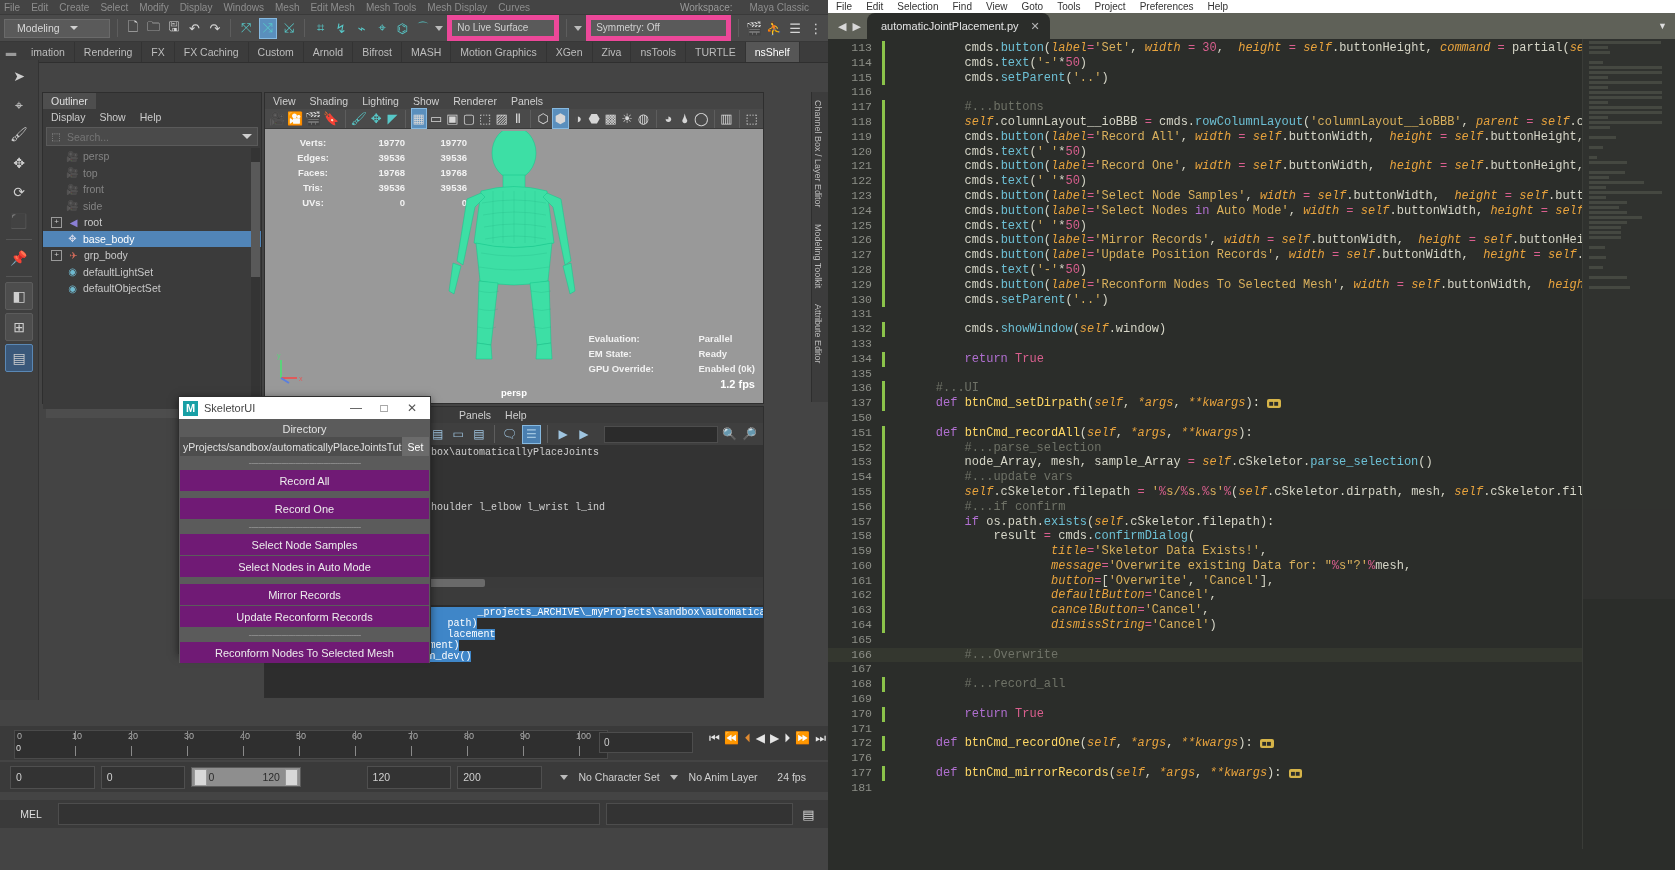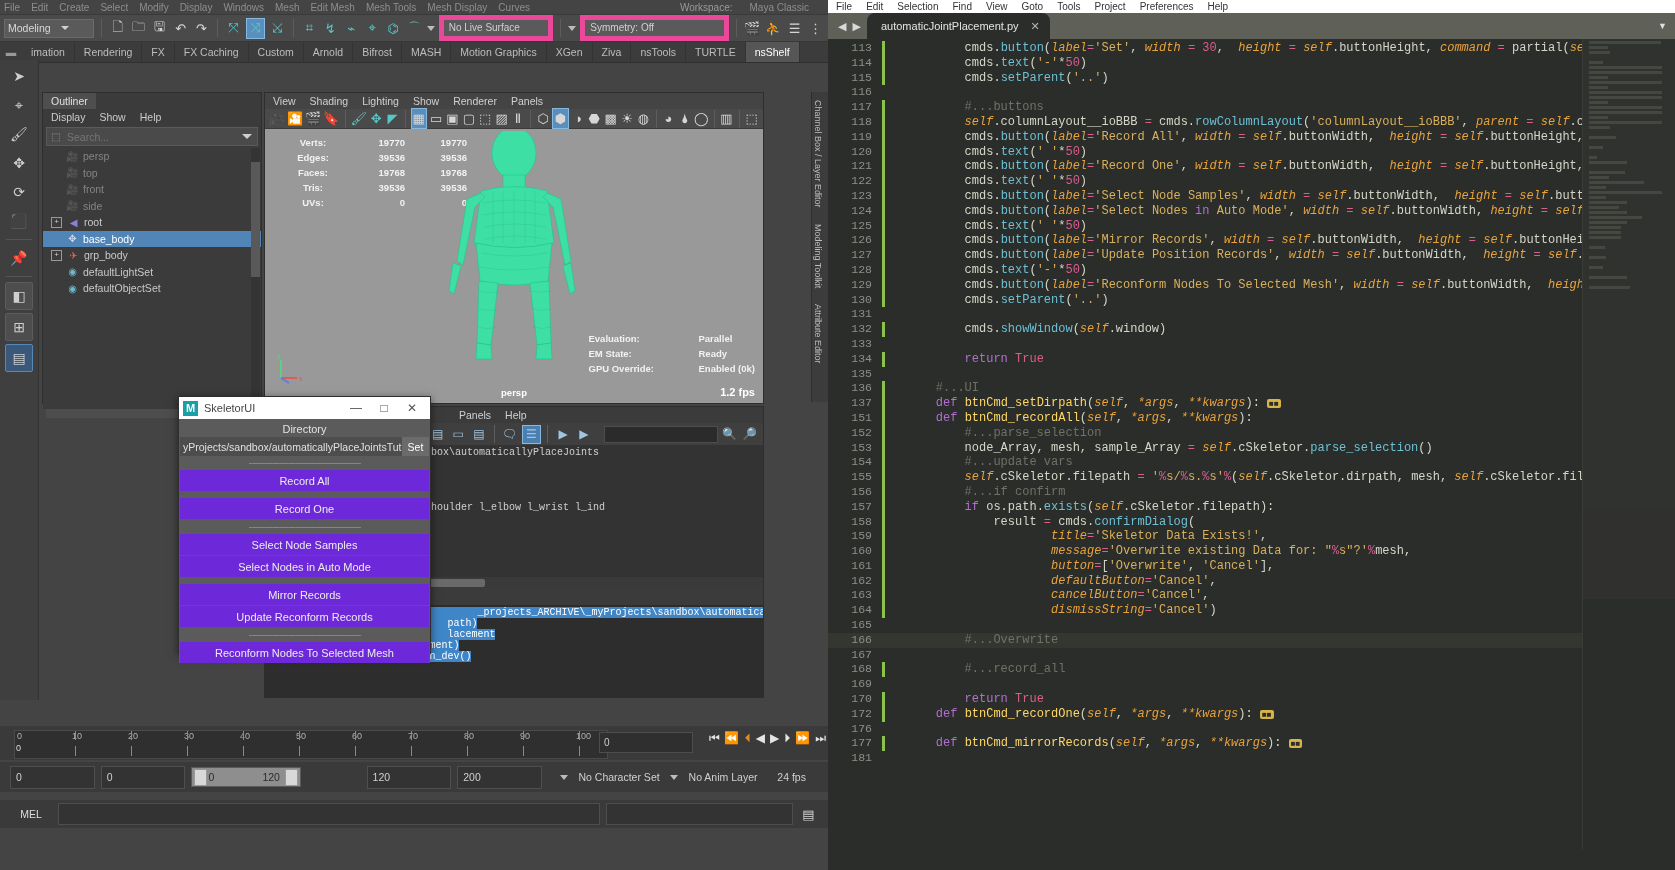--- a/index.html
+++ b/index.html
@@ -6,21 +6,21 @@
   body{width:1675px;height:870px;overflow:hidden;font-family:"Liberation Sans",sans-serif;font-size:11px;color:#cfcfcf;}
   #root{position:relative;width:1675px;height:870px;}
 
   
   .maya{position:absolute;left:0;top:0;width:828px;height:870px;background:#444;overflow:hidden;}
   .maya-menubar{height:14px;background:#444;border-bottom:1px solid #3a3a3a;display:flex;align-items:center;padding-left:4px;gap:11px;font-size:10px;color:#8e8e8e;}
   .maya-menubar span{white-space:nowrap;}
   .ws-label{margin-left:auto;margin-right:6px;color:#9a9a9a;}
 
   .maya-toolbar{height:26px;background:#4a4a4a;display:flex;align-items:center;padding:0 4px;gap:4px;border-bottom:1px solid #383838;}
-  .combo{background:#5a5a5a;border:1px solid #6a6a6a;height:17px;line-height:17px;color:#d8d8d8;font-size:10.5px;padding:0 3px;display:flex;align-items:center;}
+  .combo{background:#5a5a5a;border:1px solid #6a6a6a;height:17px;line-height:17px;color:#d8d8d8;font-size:10.5px;padding:0 12px;display:flex;align-items:center;}
   .combo .arrow{margin-left:10px;width:0;height:0;border-left:4px solid transparent;border-right:4px solid transparent;border-top:4px solid #d0d0d0;}
   .tsep{width:1px;height:18px;background:#5d5d5d;margin:0 3px;}
   .ticon{width:19px;height:19px;display:inline-flex;align-items:center;justify-content:center;color:#d6d6d6;font-size:13px;}
   .ticon.sel{background:#5a8fbd;border:1px solid #86b9e0;}
   .ticon.cy{color:#57c8c8;}
   .field{background:#5a5a5a;border:5px solid #ec4899;height:16px;line-height:16px;color:#d0d0d0;font-size:10px;padding:0 5px;}
 
   .shelfbar{height:20px;background:#3c3c3c;display:flex;align-items:stretch;font-size:10.5px;border-bottom:1px solid #2f2f2f;}
   .shelf-grip{width:22px;display:flex;align-items:center;justify-content:center;color:#999;}
   .shelf-tab{padding:0 9px;display:flex;align-items:center;color:#bdbdbd;border-right:1px solid #333;white-space:nowrap;}
@@ -62,21 +62,21 @@
   .hud table{border-collapse:collapse;}
   .hud td{padding:2px 0;font-size:9.5px;color:#f2f2f2;font-weight:bold;}
   .hud td.c1{width:80px;text-align:center;}
   .hud td.c2{width:52px;text-align:right;}
   .hud td.c3{width:62px;text-align:right;}
   .hud td.c4{width:58px;text-align:right;}
   .hud2{position:absolute;right:8px;bottom:26px;font-size:9.5px;color:#f2f2f2;font-weight:bold;}
   .hud2 table{border-collapse:collapse;}
   .hud2 td{padding:2px 0;font-size:9.5px;}
   .hud2 td.l{width:110px;}
-  .fps{position:absolute;right:8px;bottom:4px;font-size:11px;font-weight:bold;color:#fff;}
+  .fps{position:absolute;right:8px;bottom:12px;font-size:11px;font-weight:bold;color:#fff;}
   .persp{position:absolute;left:50%;bottom:4px;transform:translateX(-50%);font-size:9.5px;font-weight:bold;color:#fff;}
   .axisgizmo{position:absolute;left:10px;bottom:18px;width:34px;height:34px;}
 
   .body-svg{position:absolute;left:50%;top:2px;transform:translateX(-50%);}
 
   
   .vtabs{position:absolute;right:0;top:92px;width:16px;height:310px;background:#3c3c3c;border-left:1px solid #2e2e2e;}
   .vtab{writing-mode:vertical-rl;text-orientation:mixed;font-size:9px;color:#bdbdbd;padding:8px 1px;}
 
   
@@ -101,21 +101,21 @@
   .dlg-title{height:22px;background:#fff;display:flex;align-items:center;padding:0 4px;}
   .dlg-logo{width:15px;height:15px;background:#18a0a6;color:#fff;font-weight:bold;font-size:11px;display:flex;align-items:center;justify-content:center;margin-right:6px;}
   .dlg-name{flex:1;color:#444;font-size:11px;}
   .dlg-btn{width:28px;height:22px;display:flex;align-items:center;justify-content:center;color:#555;font-size:12px;}
   .dlg-body{padding:0;background:#5b5b5b;}
   .dlg-lab{text-align:center;font-size:11px;color:#e2e2e2;padding:4px 0 2px;}
   .dir-row{display:flex;height:19px;margin:0 1px;}
   .dir-in{flex:1;background:#4d4d4d;color:#e0e0e0;font-size:10.5px;display:flex;align-items:center;padding-left:3px;overflow:hidden;white-space:nowrap;}
   .dir-set{width:27px;background:#6b6b6b;color:#fff;font-size:10.5px;display:flex;align-items:center;justify-content:center;}
   .dashrow{text-align:center;color:#8d8d8d;font-size:10px;letter-spacing:-1px;height:14px;line-height:14px;overflow:hidden;}
-  .dbtn{background:#6d28d9;color:#ececec;font-size:11px;height:21px;display:flex;align-items:center;justify-content:center;margin:0 1px 1px;}
+  .dbtn{background:#701a75;color:#ececec;font-size:11px;height:21px;display:flex;align-items:center;justify-content:center;margin:0 1px 1px;}
   .gap{height:6px;}
 
   
   .timeline{position:absolute;left:0;bottom:110px;width:828px;height:34px;background:#3a3a3a;}
   .tl-track{position:absolute;left:14px;top:4px;right:220px;height:27px;background:#2f2f2f;border:1px solid #4a4a4a;}
   .tl-tick{position:absolute;top:0;width:1px;height:9px;background:#8a8a8a;}
   .tl-num{position:absolute;top:0;font-size:9px;color:#b0b0b0;}
   .tl-tick2{position:absolute;bottom:2px;width:1px;height:10px;background:#8a8a8a;}
   .tl-cursor{position:absolute;left:1px;top:12px;font-size:9px;color:#ddd;}
   .tl-cur-field{position:absolute;right:135px;top:6px;width:88px;height:19px;background:#2f2f2f;border:1px solid #4d4d4d;color:#ccc;font-size:10px;line-height:19px;padding-left:4px;}
@@ -671,40 +671,42 @@
           <div class="cl"><span class="gut">128</span><span class="mark on"></span><span class="pad"></span><span class="src">        cmds.<span class="fn">text</span>(<span class="str">'-'</span>*<span class="num">50</span>)</span></div>
           <div class="cl"><span class="gut">129</span><span class="mark on"></span><span class="pad"></span><span class="src">        cmds.<span class="fn">button</span>(<span class="param">label</span><span class="op">=</span><span class="str">'Reconform Nodes To Selected Mesh'</span>, <span class="param">width</span><span class="op"> =</span> <span class="selfk">self</span>.buttonWidth,  <span class="param">height</span><span class="op"> =</span></span></div>
           <div class="cl"><span class="gut">130</span><span class="mark on"></span><span class="pad"></span><span class="src">        cmds.<span class="fn">setParent</span>(<span class="str">'..'</span>)</span></div>
           <div class="cl"><span class="gut">131</span><span class="mark "></span><span class="pad"></span><span class="src"></span></div>
           <div class="cl"><span class="gut">132</span><span class="mark on"></span><span class="pad"></span><span class="src">        cmds.<span class="fn">showWindow</span>(<span class="selfk">self</span>.window)</span></div>
           <div class="cl"><span class="gut">133</span><span class="mark "></span><span class="pad"></span><span class="src"></span></div>
           <div class="cl"><span class="gut">134</span><span class="mark on"></span><span class="pad"></span><span class="src">        <span class="kw">return</span> <span class="num">True</span></span></div>
           <div class="cl"><span class="gut">135</span><span class="mark "></span><span class="pad"></span><span class="src"></span></div>
           <div class="cl"><span class="gut">136</span><span class="mark on"></span><span class="pad"></span><span class="src"><span class="cm">    #...UI</span></span></div>
           <div class="cl"><span class="gut">137</span><span class="mark on"></span><span class="pad"></span><span class="src">    <span class="kw">def</span> <span class="defname">btnCmd_setDirpath</span>(<span class="selfk">self</span>, <span class="param">*args</span>, <span class="param">**kwargs</span>): <span class="fold">■■</span></span></div>
+          <div class="cl"><span class="gut">150</span><span class="mark "></span><span class="pad"></span><span class="src"></span></div>
           <div class="cl"><span class="gut">151</span><span class="mark on"></span><span class="pad"></span><span class="src">    <span class="kw">def</span> <span class="defname">btnCmd_recordAll</span>(<span class="selfk">self</span>, <span class="param">*args</span>, <span class="param">**kwargs</span>):</span></div>
           <div class="cl"><span class="gut">152</span><span class="mark on"></span><span class="pad"></span><span class="src"><span class="cm">        #...parse_selection</span></span></div>
           <div class="cl"><span class="gut">153</span><span class="mark on"></span><span class="pad"></span><span class="src">        node_Array, mesh, sample_Array <span class="op">=</span> <span class="selfk">self</span>.cSkeletor.<span class="fn">parse_selection</span>()</span></div>
           <div class="cl"><span class="gut">154</span><span class="mark on"></span><span class="pad"></span><span class="src"><span class="cm">        #...update vars</span></span></div>
           <div class="cl"><span class="gut">155</span><span class="mark on"></span><span class="pad"></span><span class="src">        <span class="selfk">self</span>.cSkeletor.filepath <span class="op">=</span> <span class="str">'<span class="op">%</span>s/<span class="op">%</span>s.<span class="op">%</span>s'</span><span class="op">%</span>(<span class="selfk">self</span>.cSkeletor.dirpath, mesh, <span class="selfk">self</span>.cSkeletor.filena</span></div>
           <div class="cl"><span class="gut">156</span><span class="mark on"></span><span class="pad"></span><span class="src"><span class="cm">        #...if confirm</span></span></div>
           <div class="cl"><span class="gut">157</span><span class="mark on"></span><span class="pad"></span><span class="src">        <span class="kw">if</span> os.path.<span class="fn">exists</span>(<span class="selfk">self</span>.cSkeletor.filepath):</span></div>
           <div class="cl"><span class="gut">158</span><span class="mark on"></span><span class="pad"></span><span class="src">            result <span class="op">=</span> cmds.<span class="fn">confirmDialog</span>(</span></div>
           <div class="cl"><span class="gut">159</span><span class="mark on"></span><span class="pad"></span><span class="src">                    <span class="param">title</span><span class="op">=</span><span class="str">'Skeletor Data Exists!'</span>,</span></div>
           <div class="cl"><span class="gut">160</span><span class="mark on"></span><span class="pad"></span><span class="src">                    <span class="param">message</span><span class="op">=</span><span class="str">'Overwrite existing Data for: "<span class="op">%</span>s"?'</span><span class="op">%</span>mesh,</span></div>
           <div class="cl"><span class="gut">161</span><span class="mark on"></span><span class="pad"></span><span class="src">                    <span class="param">button</span><span class="op">=</span>[<span class="str">'Overwrite'</span>, <span class="str">'Cancel'</span>],</span></div>
           <div class="cl"><span class="gut">162</span><span class="mark on"></span><span class="pad"></span><span class="src">                    <span class="param">defaultButton</span><span class="op">=</span><span class="str">'Cancel'</span>,</span></div>
           <div class="cl"><span class="gut">163</span><span class="mark on"></span><span class="pad"></span><span class="src">                    <span class="param">cancelButton</span><span class="op">=</span><span class="str">'Cancel'</span>,</span></div>
           <div class="cl"><span class="gut">164</span><span class="mark on"></span><span class="pad"></span><span class="src">                    <span class="param">dismissString</span><span class="op">=</span><span class="str">'Cancel'</span>)</span></div>
           <div class="cl"><span class="gut">165</span><span class="mark "></span><span class="pad"></span><span class="src"></span></div>
           <div class="cl" style="background: rgb(52, 55, 47);"><span class="gut">166</span><span class="mark "></span><span class="pad"></span><span class="src"><span class="cm">        #...Overwrite</span></span></div>
           <div class="cl"><span class="gut">167</span><span class="mark "></span><span class="pad"></span><span class="src"></span></div>
           <div class="cl"><span class="gut">168</span><span class="mark on"></span><span class="pad"></span><span class="src"><span class="cm">        #...record_all</span></span></div>
           <div class="cl"><span class="gut">169</span><span class="mark "></span><span class="pad"></span><span class="src"></span></div>
           <div class="cl"><span class="gut">170</span><span class="mark on"></span><span class="pad"></span><span class="src">        <span class="kw">return</span> <span class="num">True</span></span></div>
+          <div class="cl"><span class="gut">171</span><span class="mark "></span><span class="pad"></span><span class="src"></span></div>
           <div class="cl"><span class="gut">172</span><span class="mark on"></span><span class="pad"></span><span class="src">    <span class="kw">def</span> <span class="defname">btnCmd_recordOne</span>(<span class="selfk">self</span>, <span class="param">*args</span>, <span class="param">**kwargs</span>): <span class="fold">■■</span></span></div>
           <div class="cl"><span class="gut">176</span><span class="mark "></span><span class="pad"></span><span class="src"></span></div>
           <div class="cl"><span class="gut">177</span><span class="mark on"></span><span class="pad"></span><span class="src">    <span class="kw">def</span> <span class="defname">btnCmd_mirrorRecords</span>(<span class="selfk">self</span>, <span class="param">*args</span>, <span class="param">**kwargs</span>): <span class="fold">■■</span></span></div>
           <div class="cl"><span class="gut">181</span><span class="mark "></span><span class="pad"></span><span class="src"></span></div>
         </div>
       <div class="code-rail">
         <div class="minimap" id="minimap">
             <div class="mm-line" style="width: 72px;"></div>
             <div class="mm-line" style="width: 18.75px;"></div>
             <div class="mm-line" style="width: 21px;"></div>

